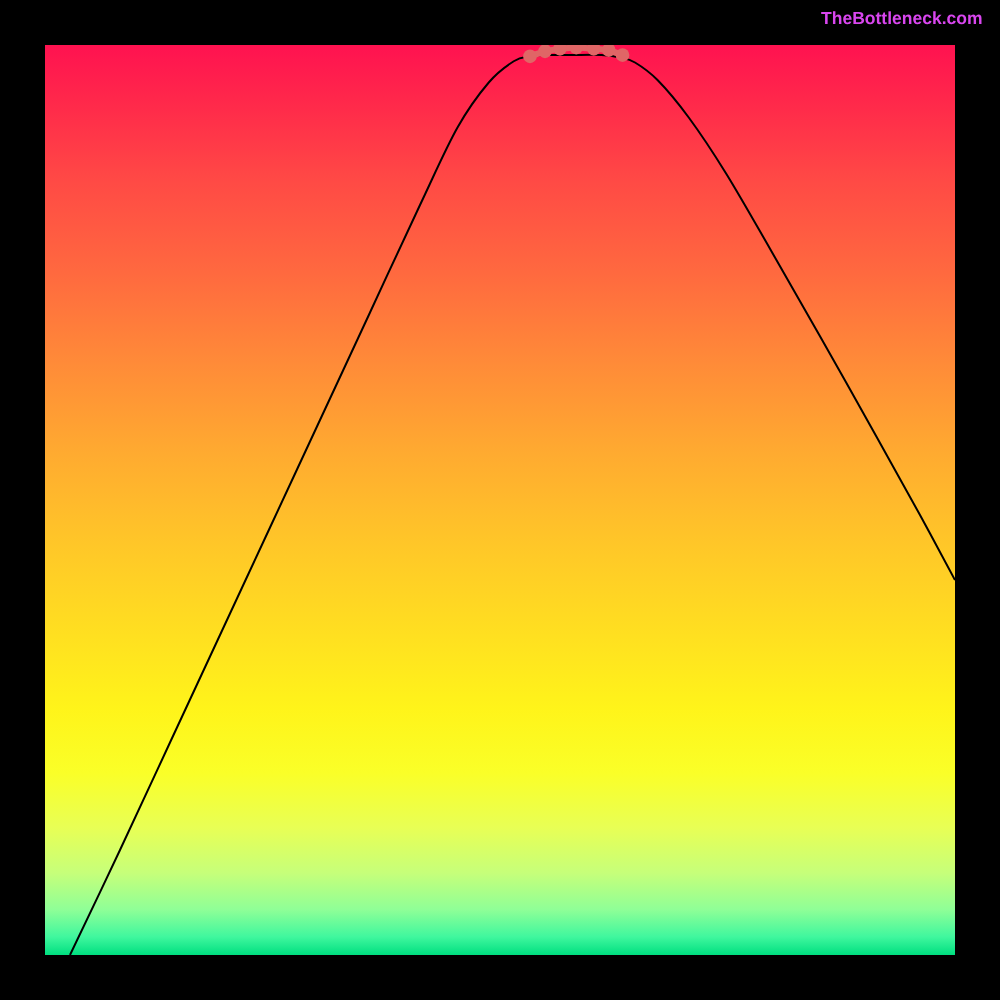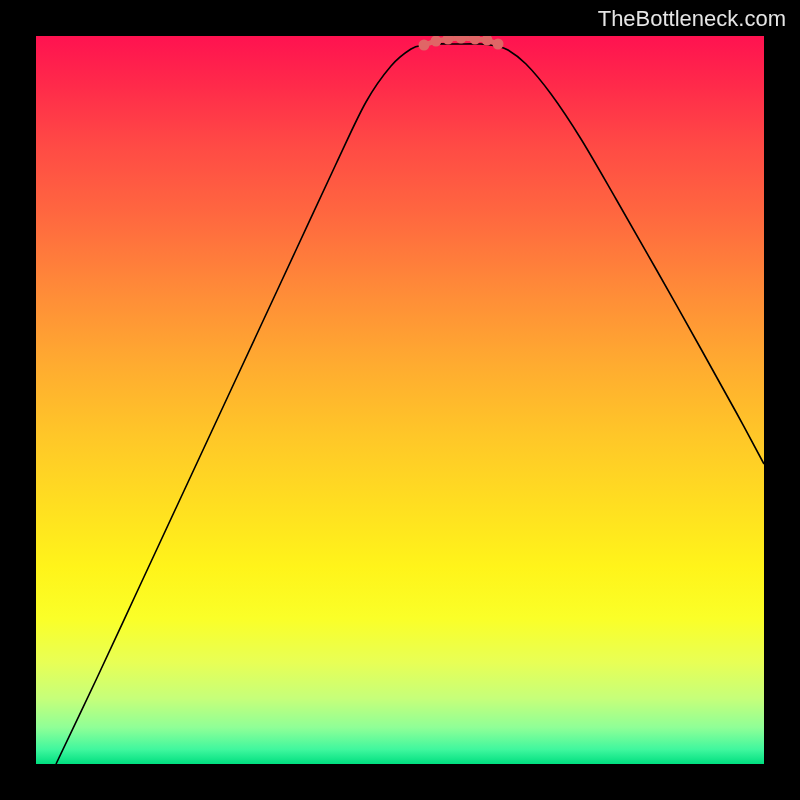--- a/index.html
+++ b/index.html
@@ -8,23 +8,23 @@
     height: 800px;
     background: #000;
     position: relative;
     font-family: Arial, sans-serif;
     overflow: hidden;
   }
   .watermark {
     position: absolute;
     top: 6px;
     right: 14px;
-    color: #e5e5e5;
-    font-size: 22px;
-    font-weight: normal;
+    color: #d946ef;
+    font-size: 14px;
+    font-weight: bold;
     z-index: 5;
   }
   .plot-area {
     position: absolute;
     left: 36px;
     top: 36px;
     width: 728px;
     height: 728px;
   }
   .gradient-bg {

